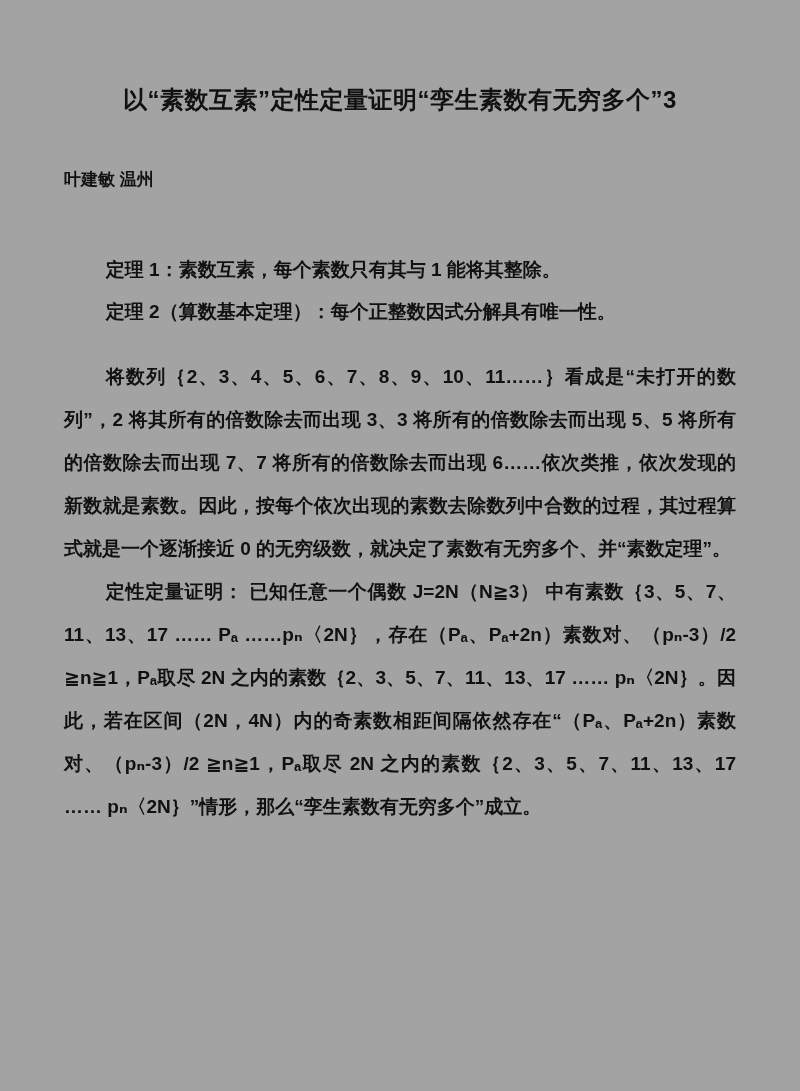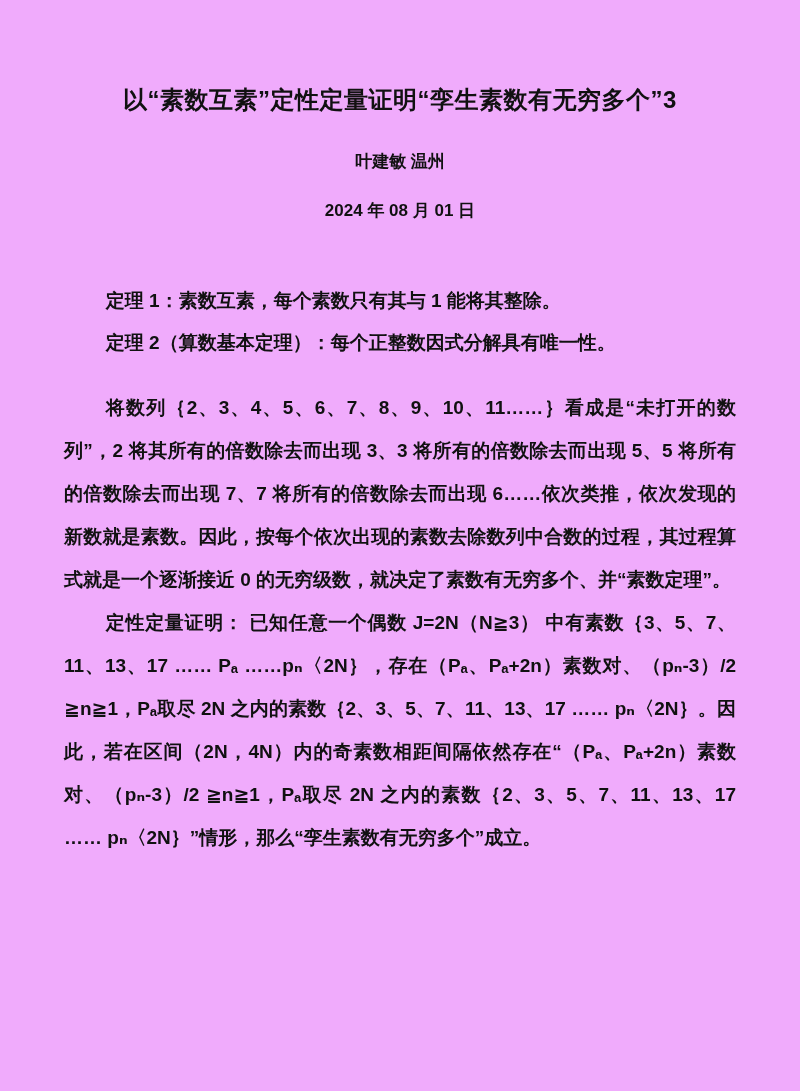--- a/index.html
+++ b/index.html
@@ -6,39 +6,39 @@
     margin: 0;
     padding: 0;
     background: #e9e9e9;
     font-family: "Liberation Sans", "DejaVu Sans", sans-serif;
   }
   .page {
     position: relative;
     width: 800px;
     height: 1091px;
     margin: 0 auto;
-    background: #f0abfc;
+    background: #a3a3a3;
     box-sizing: border-box;
     padding: 62px 64px 0 64px;
     color: #111111;
     overflow: hidden;
   }
   .title {
     margin: 22px 0 0 0;
     font-size: 24px;
     line-height: 1.35;
     font-weight: 700;
     text-align: center;
     letter-spacing: 0.5px;
   }
   .author-line {
-    margin-top: 34px;
+    margin-top: 52px;
     font-size: 17px;
     font-weight: 700;
-    text-align: center;
+    text-align: left;
   }
   .date-line {
     margin-top: 26px;
     font-size: 17px;
     font-weight: 700;
     text-align: center;
   }
   .theorem-list {
     margin-top: 58px;
   }
@@ -66,21 +66,20 @@
 </style>
 </head>
 <body>
 
 <div class="page">
 
   <h1 class="title">以“素数互素”定性定量证明“孪生素数有无穷多个”3</h1>
 
   <div class="author-line">叶建敏 温州</div>
 
-  <div class="date-line">2024 年 08 月 01 日</div>
 
   <div class="theorem-list">
     <p class="theorem">定理 1：素数互素，每个素数只有其与 1 能将其整除。</p>
     <p class="theorem">定理 2（算数基本定理）：每个正整数因式分解具有唯一性。</p>
   </div>
 
   <p class="para para-first">将数列｛2、3、4、5、6、7、8、9、10、11……｝看成是“未打开的数列”，2 将其所有的倍数除去而出现 3、3 将所有的倍数除去而出现 5、5 将所有的倍数除去而出现 7、7 将所有的倍数除去而出现 6……依次类推，依次发现的新数就是素数。因此，按每个依次出现的素数去除数列中合数的过程，其过程算式就是一个逐渐接近 0 的无穷级数，就决定了素数有无穷多个、并“素数定理”。</p>
 
 
   <p class="para">定性定量证明： 已知任意一个偶数 J=2N（N≧3） 中有素数｛3、5、7、11、13、17 …… Pₐ ……pₙ〈2N｝，存在（Pₐ、Pₐ+2n）素数对、（pₙ-3）/2 ≧n≧1，Pₐ取尽 2N 之内的素数｛2、3、5、7、11、13、17 …… pₙ〈2N｝。因此，若在区间（2N，4N）内的奇素数相距间隔依然存在“（Pₐ、Pₐ+2n）素数对、（pₙ-3）/2 ≧n≧1，Pₐ取尽 2N 之内的素数｛2、3、5、7、11、13、17 …… pₙ〈2N｝”情形，那么“孪生素数有无穷多个”成立。</p>

